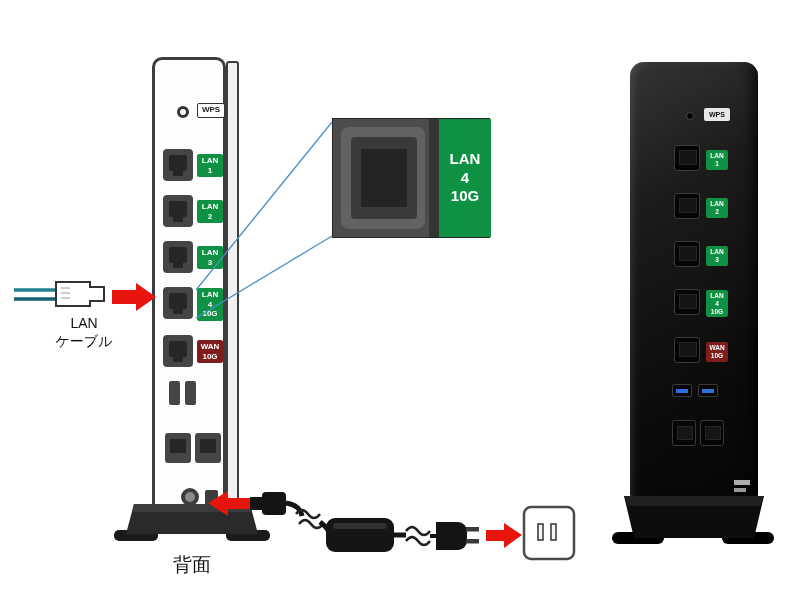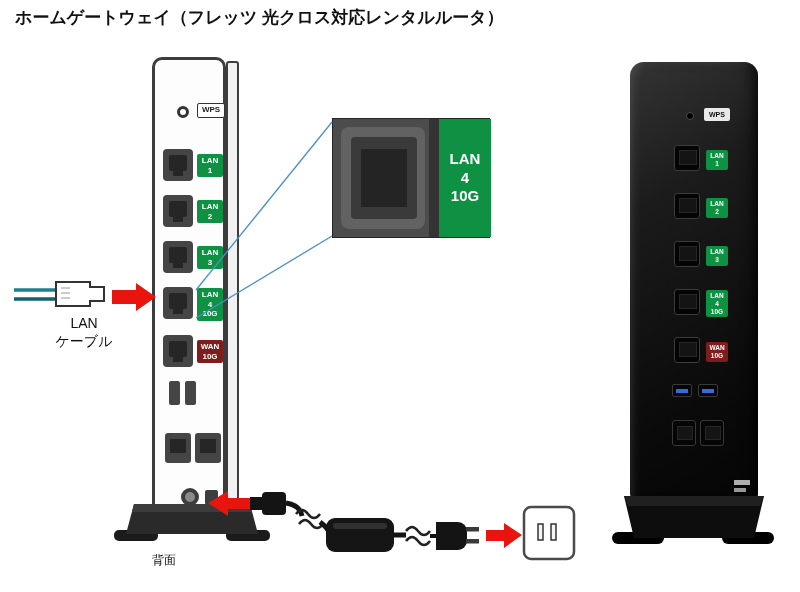--- a/index.html
+++ b/index.html
@@ -56,30 +56,29 @@
   .rusb{position:absolute;width:20px;height:13px;background:#060606;border:1px solid #3a3a3a;border-radius:2px}
   .rusb::after{content:"";position:absolute;left:3px;top:4px;width:12px;height:4px;background:#2e6ede}
   .rphone{position:absolute;width:24px;height:26px;background:#050505;border:1px solid #383838;border-radius:3px}
   .rphone::after{content:"";position:absolute;left:4px;top:5px;width:14px;height:12px;background:#151515;border:1px solid #262626}
   .sticker1{left:104px;top:418px;width:16px;height:5px;background:#cdcdcd;opacity:.85}
   .sticker2{left:104px;top:426px;width:12px;height:4px;background:#bdbdbd;opacity:.8}
 
   
   .cable-caption{left:40px;top:314px;width:88px;text-align:center;font-size:14px;color:#111;
     white-space:pre-line;line-height:1.3;z-index:8}
-  .back-caption{left:152px;top:552px;width:80px;text-align:left;font-size:12px;color:#111;z-index:8}
+  .back-caption{left:152px;top:552px;width:80px;text-align:center;font-size:19px;color:#111;z-index:8}
 
   .overlay{left:0;top:0;width:800px;height:592px;z-index:6;pointer-events:none}
 </style>
 </head>
 <body>
 
 <div class="canvas">
 
-  <div class="abs title">ホームゲートウェイ（フレッツ 光クロス対応レンタルルータ）</div>
 
   <div class="abs side-strip"></div>
 
   <div class="abs router-left">
     <div class="abs wps-ring"></div>
     <div class="abs wps-box">WPS</div>
 
     <div class="lport" style="left:8px;top:89px"></div>
     <div class="lport" style="left:8px;top:135px"></div>
     <div class="lport" style="left:8px;top:181px"></div>

